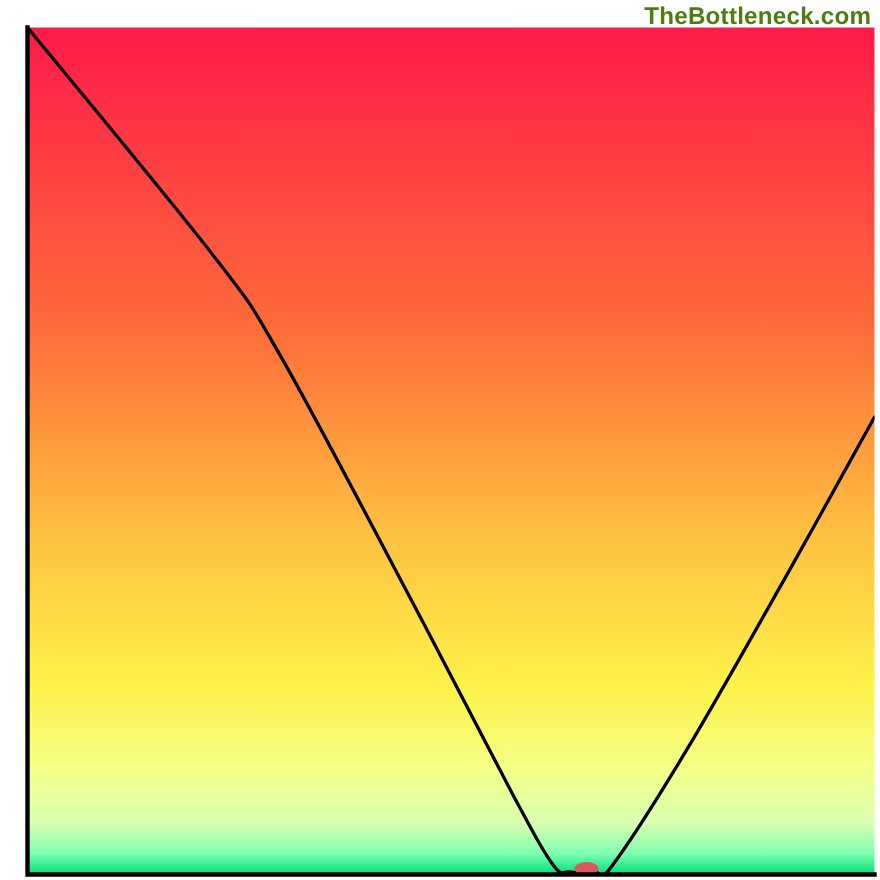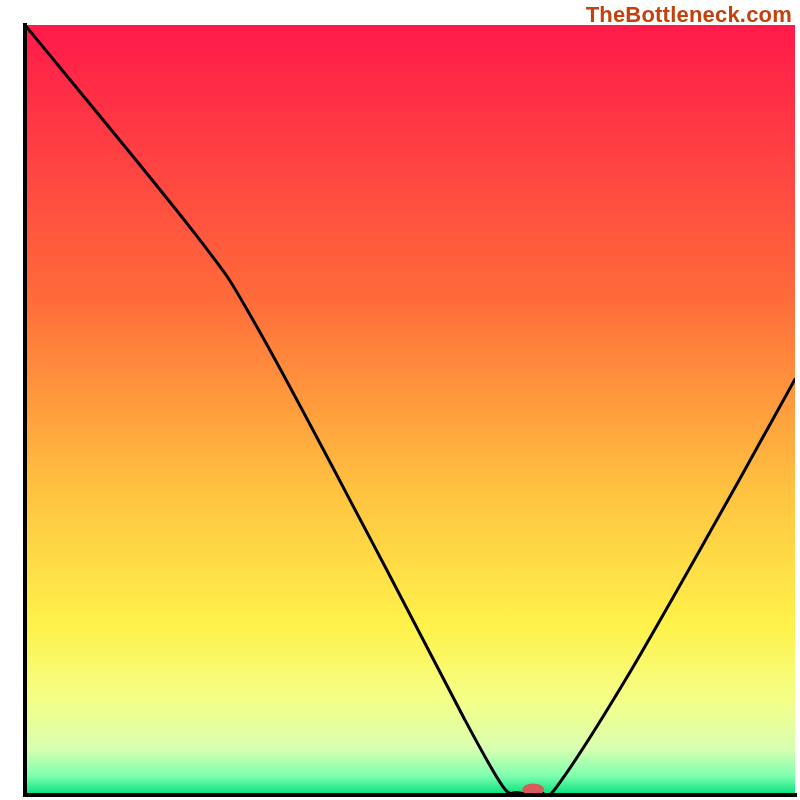--- a/index.html
+++ b/index.html
@@ -14,21 +14,21 @@
     position: relative;
     width: 800px;
     height: 800px;
   }
   .watermark {
     position: absolute;
     top: 2px;
     right: 8px;
     font-size: 22px;
     font-weight: 600;
-    color: #c2410c;
+    color: #4d7c0f;
     letter-spacing: 0.2px;
   }
   svg {
     display: block;
   }
 </style>
 </head>
 <body>
 
 <div class="chart-container">

